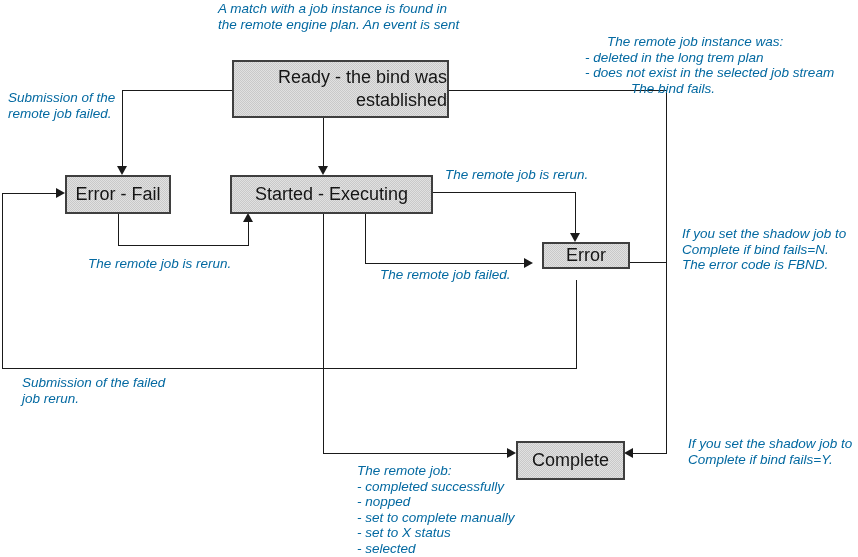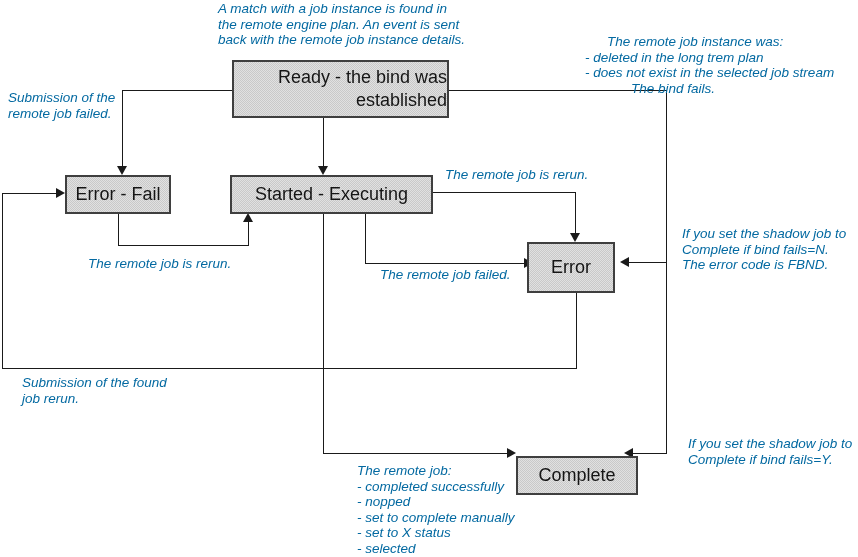--- a/index.html
+++ b/index.html
@@ -84,31 +84,30 @@
 
   <div class="node ready" style="left:232px;top:60px;width:217px;height:58px">
     <span>Ready - the bind was established</span>
   </div>
   <div class="node" style="left:65px;top:175px;width:106px;height:39px">
     <span>Error - Fail</span>
   </div>
   <div class="node" style="left:230px;top:175px;width:203px;height:39px">
     <span>Started - Executing</span>
   </div>
-  <div class="node" style="left:527px;top:242px;width:88px;height:51px">
+  <div class="node" style="left:542px;top:242px;width:88px;height:27px">
     <span>Error</span>
   </div>
-  <div class="node" style="left:516px;top:456px;width:122px;height:39px">
+  <div class="node" style="left:516px;top:441px;width:109px;height:39px">
     <span>Complete</span>
   </div>
 
   <div class="ann" style="left:218px;top:1px">
     <div>A match with a job instance is found in</div>
     <div>the remote engine plan. An event is sent</div>
-    <div>back with the remote job instance details.</div>
   </div>
 
   <div class="ann" style="left:585px;top:34px">
     <div class="in7">The remote job instance was:</div>
     <div>- deleted in the long trem plan</div>
     <div>- does not exist in the selected job stream</div>
     <div class="in93">The bind fails.</div>
   </div>
 
   <div class="ann" style="left:8px;top:90px">
@@ -128,21 +127,21 @@
     <div>The remote job failed.</div>
   </div>
 
   <div class="ann" style="left:682px;top:226px">
     <div>If you set the shadow job to</div>
     <div>Complete if bind fails=N.</div>
     <div>The error code is FBND.</div>
   </div>
 
   <div class="ann" style="left:22px;top:375px">
-    <div>Submission of the found</div>
+    <div>Submission of the failed</div>
     <div>job rerun.</div>
   </div>
 
   <div class="ann" style="left:357px;top:463px">
     <div>The remote job:</div>
     <div>- completed successfully</div>
     <div>- nopped</div>
     <div>- set to complete manually</div>
     <div>- set to X status</div>
     <div>- selected</div>

